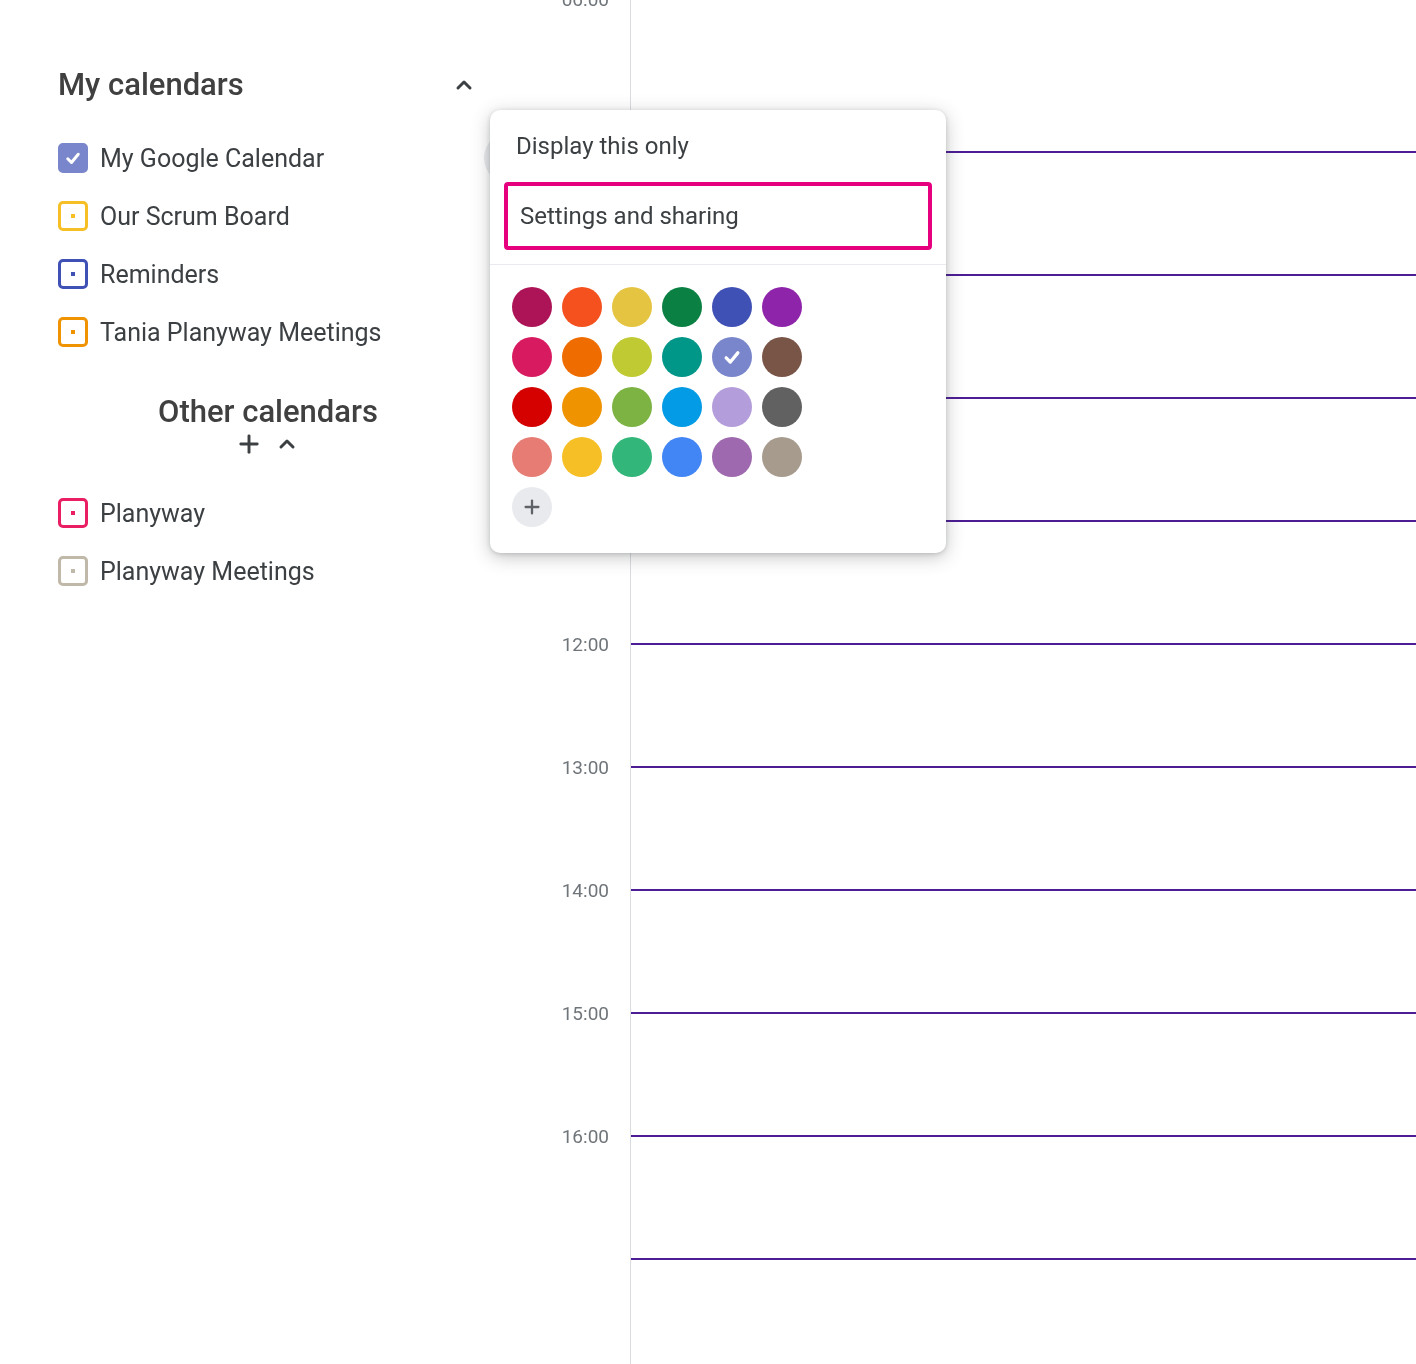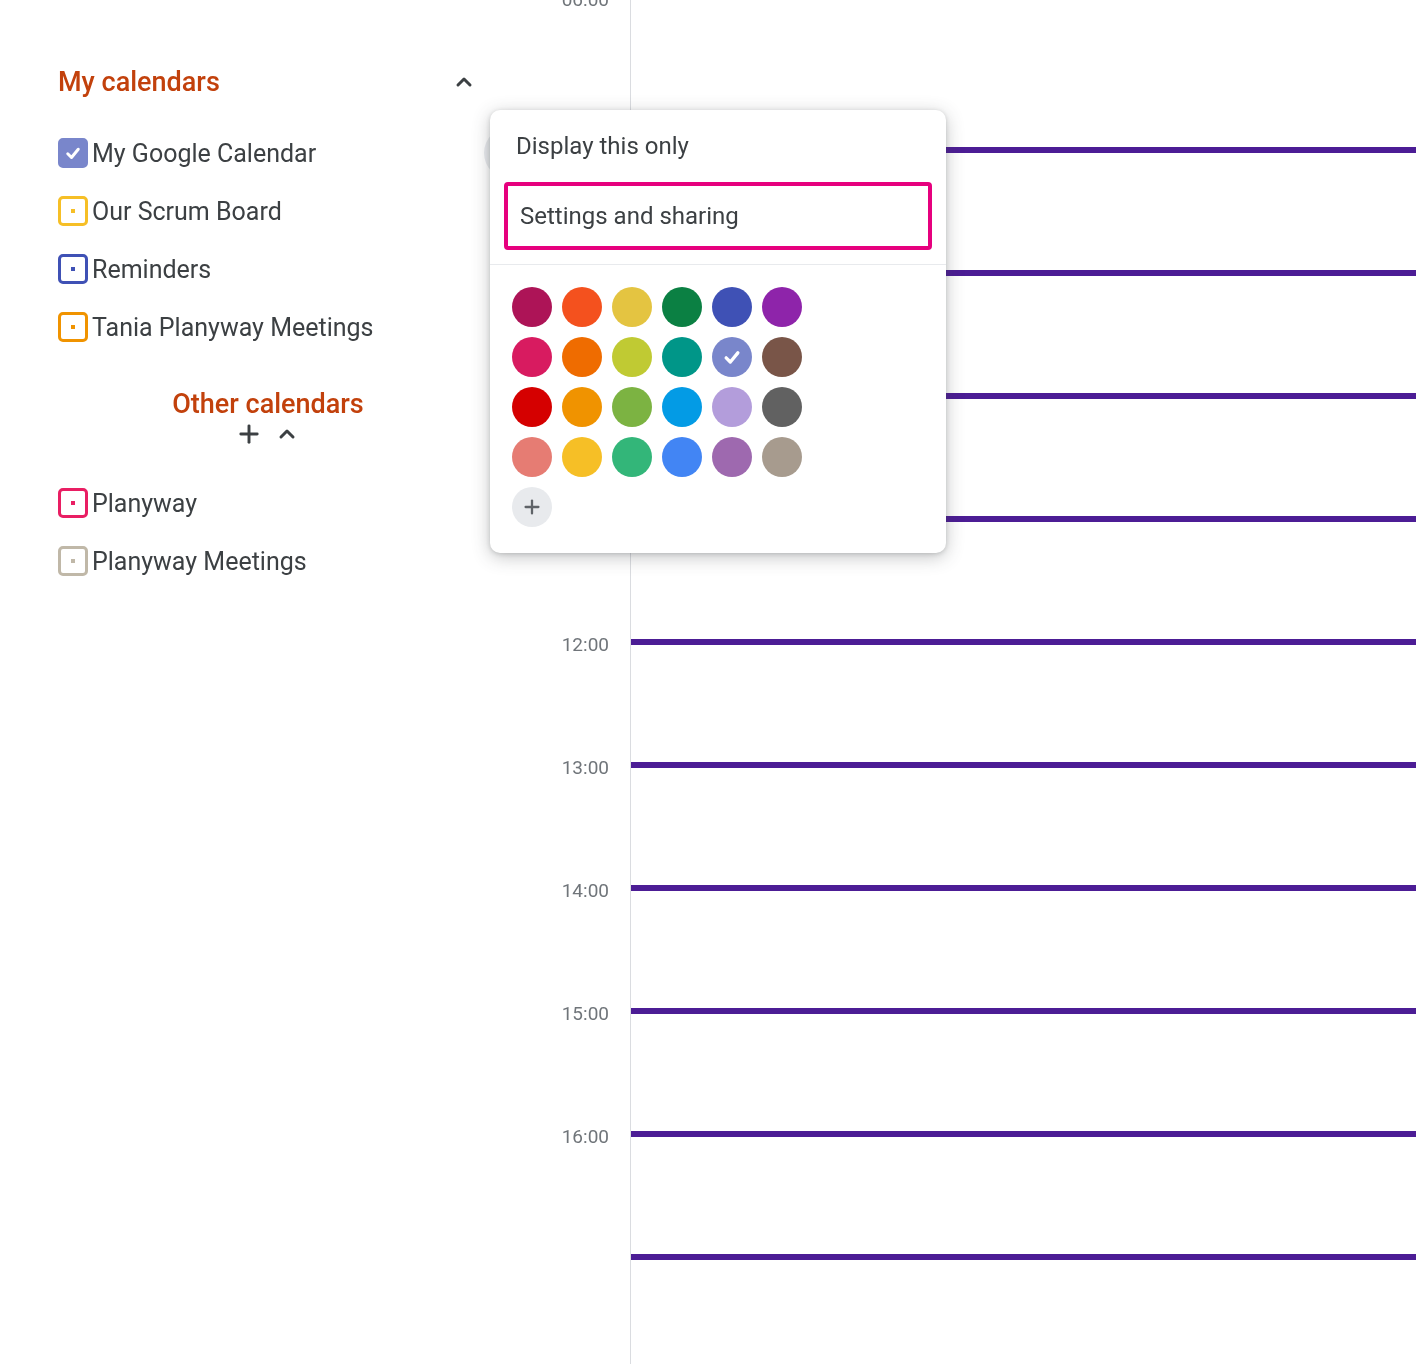--- a/index.html
+++ b/index.html
@@ -21,23 +21,23 @@
     width: 420px;
   }
   .section-header {
     display: flex;
     align-items: center;
     justify-content: space-between;
     padding: 8px 0;
     margin-bottom: 18px;
   }
   .section-title {
-    font-size: 27px;
+    font-size: 31px;
     font-weight: 500;
-    color: #c2410c;
+    color: #404040;
   }
   .section-icons {
     display: flex;
     align-items: center;
     gap: 10px;
   }
   .chevron-icon, .plus-icon {
     width: 28px;
     height: 28px;
     display: flex;
@@ -46,21 +46,21 @@
     color: #3c4043;
     cursor: pointer;
   }
   .plus-icon svg { width: 30px; height: 30px; }
   .chevron-icon svg { width: 24px; height: 24px; }
 
   .cal-list { display: flex; flex-direction: column; gap: 0px; }
   .cal-item {
     display: flex;
     align-items: center;
-    gap: 4px;
+    gap: 12px;
     padding: 14px 0;
     position: relative;
   }
   .cal-checkbox {
     width: 30px;
     height: 30px;
     border: 3px solid;
     border-radius: 5px;
     display: flex;
     align-items: center;
@@ -111,21 +111,21 @@
     position: absolute;
     left: 630px;
     top: 0;
     right: 0;
     bottom: 0;
     border-left: 1px solid #dadce0;
   }
   .hour-row {
     position: relative;
     height: 123px;
-    border-bottom: 6px solid #4c1d95;
+    border-bottom: 2px solid #4c1d95;
   }
   .hour-label {
     position: absolute;
     left: -86px;
     top: -12px;
     font-size: 19px;
     color: #70757a;
     text-align: right;
     width: 64px;
   }

